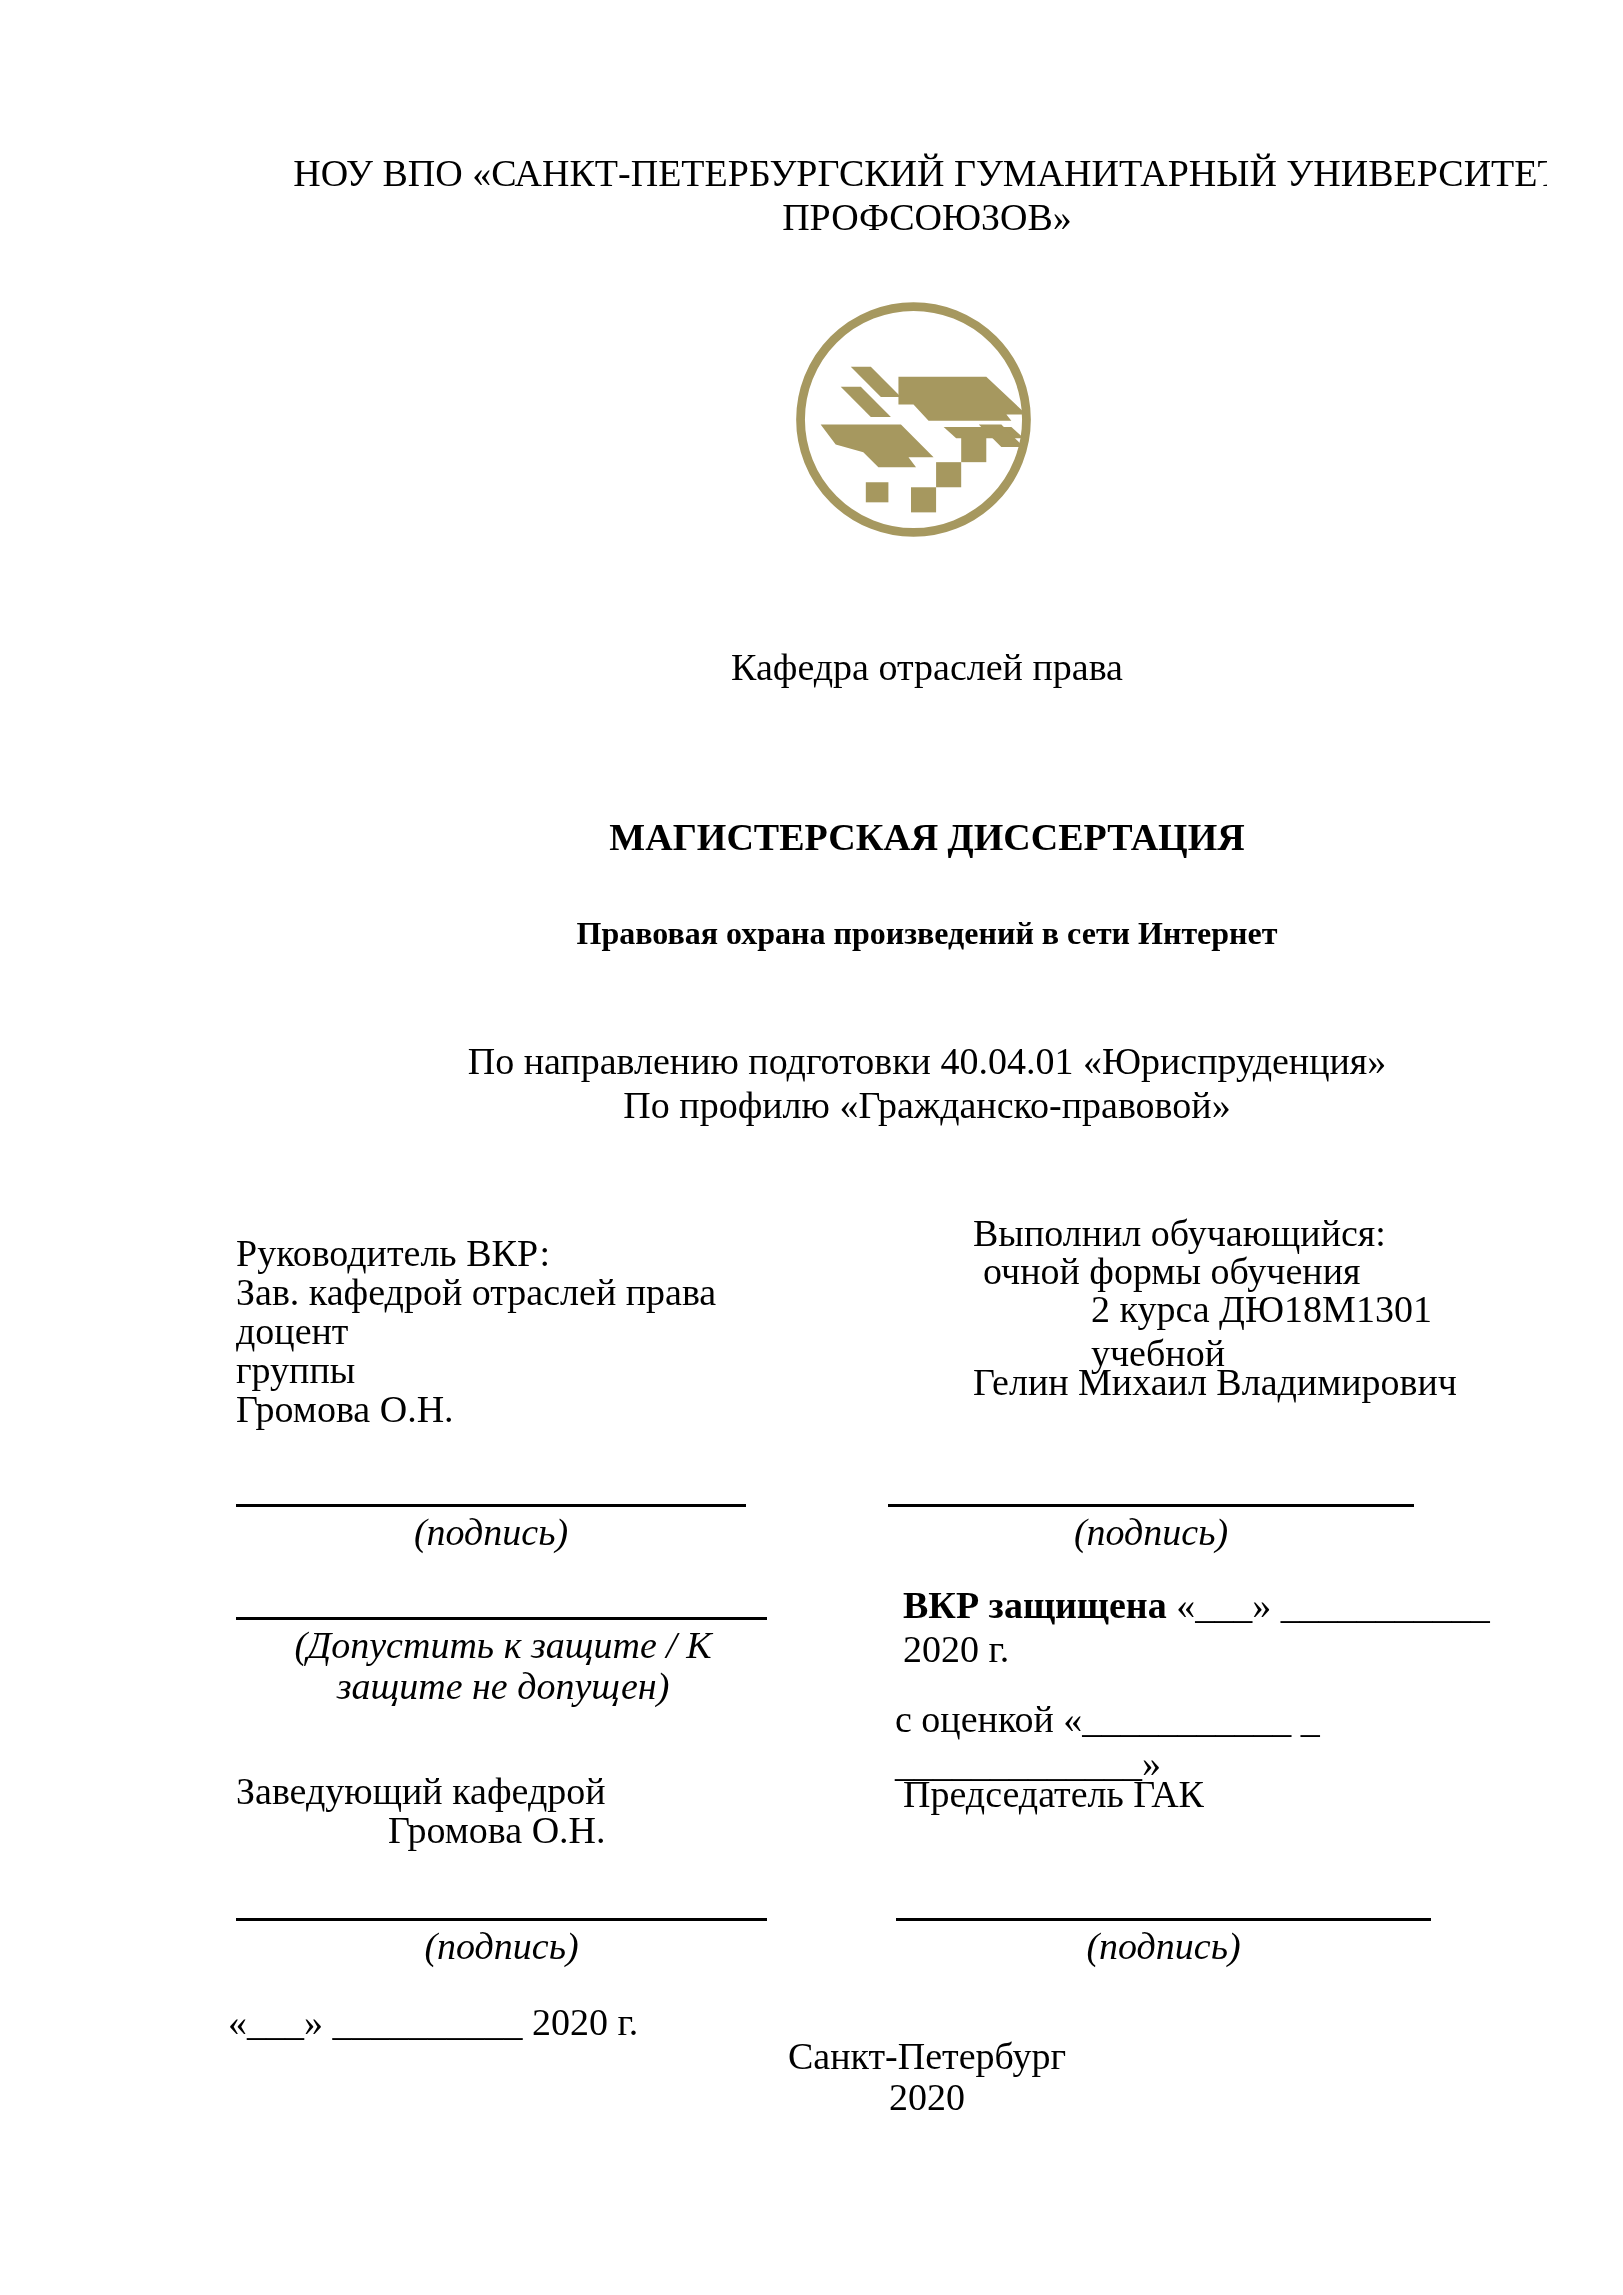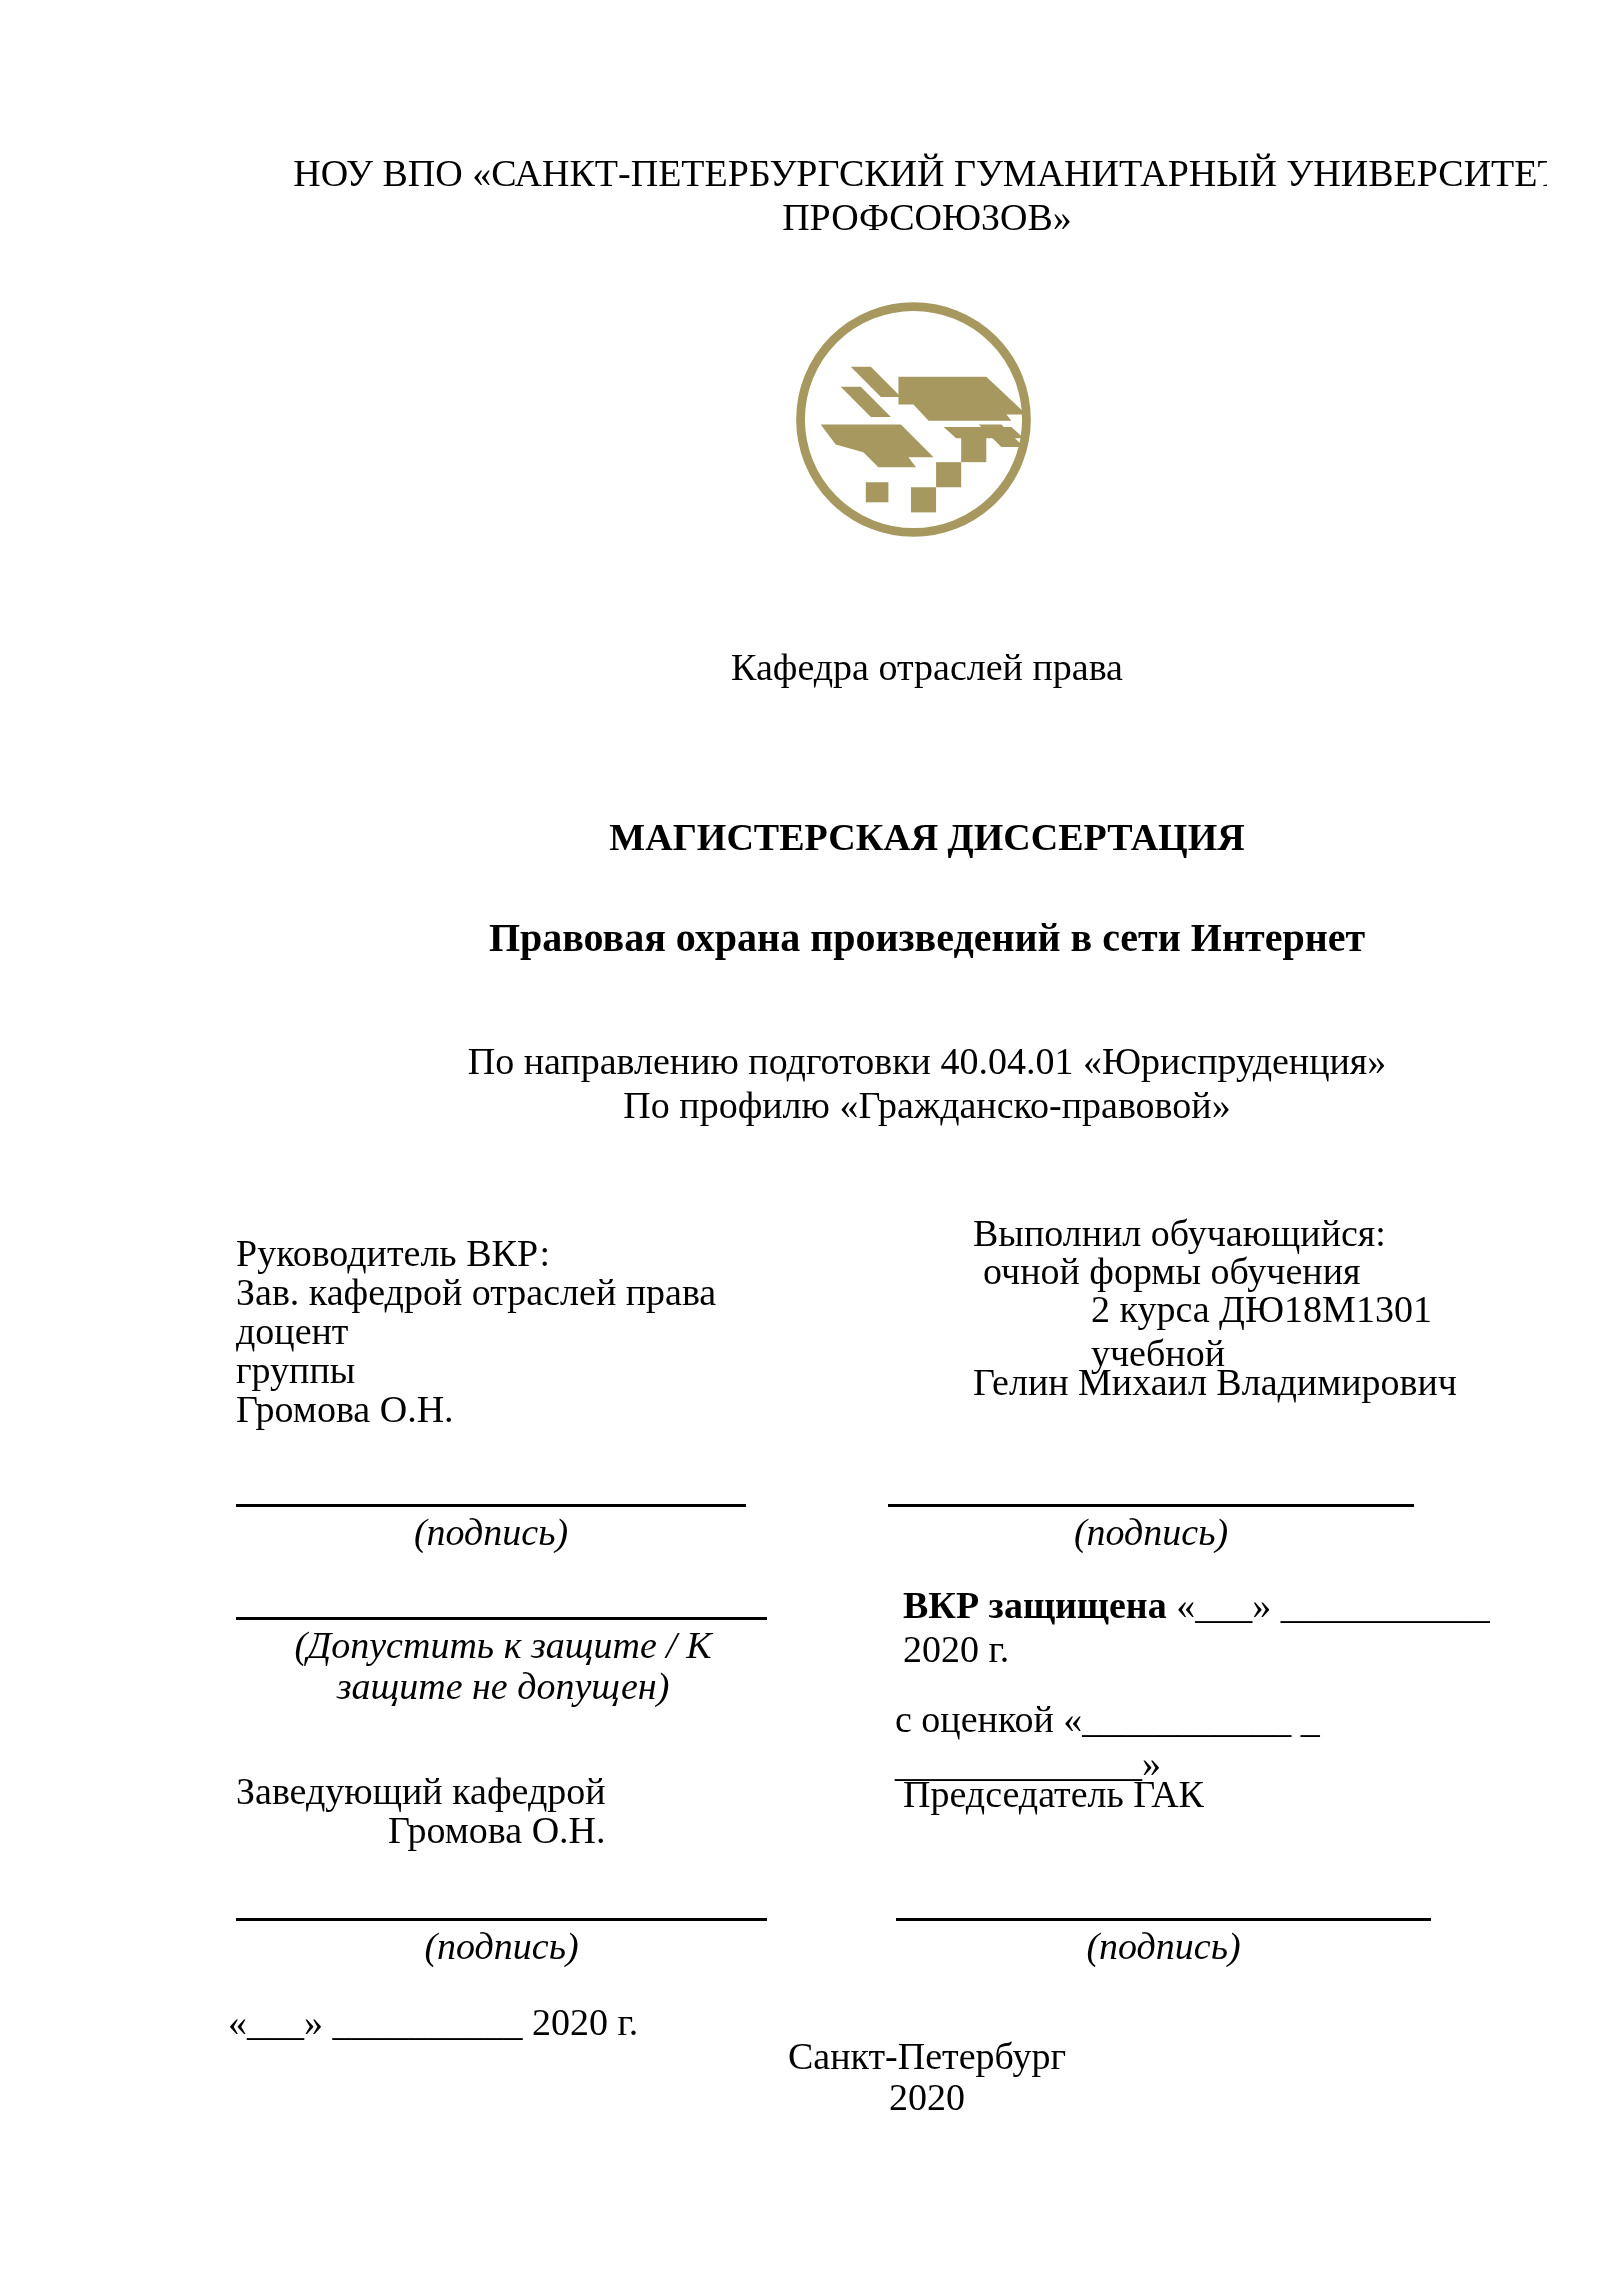--- a/index.html
+++ b/index.html
@@ -12,21 +12,21 @@
     color:#000;
     font-size:38px;
     line-height:1.17;
     overflow:hidden;
   }
   .abs{position:absolute;}
   .c{text-align:center;}
   .b{font-weight:bold;}
   .i{font-style:italic;}
   .rule{height:0;border-top:3.1px solid #000;}
-  .title{font-size:40px;font-weight:bold;}
+  .title{font-size:32px;font-weight:bold;}
   .lh50{line-height:39px;}
   .lh52{line-height:41px;}
   .lh56{line-height:44px;}
 </style>
 </head>
 <body>
 
 <div class="page">
 
   <div class="abs c lh56" style="left:236px;top:151px;width:1382px;">НОУ ВПО «САНКТ-ПЕТЕРБУРГСКИЙ ГУМАНИТАРНЫЙ УНИВЕРСИТЕТ ПРОФСОЮЗОВ»</div>

